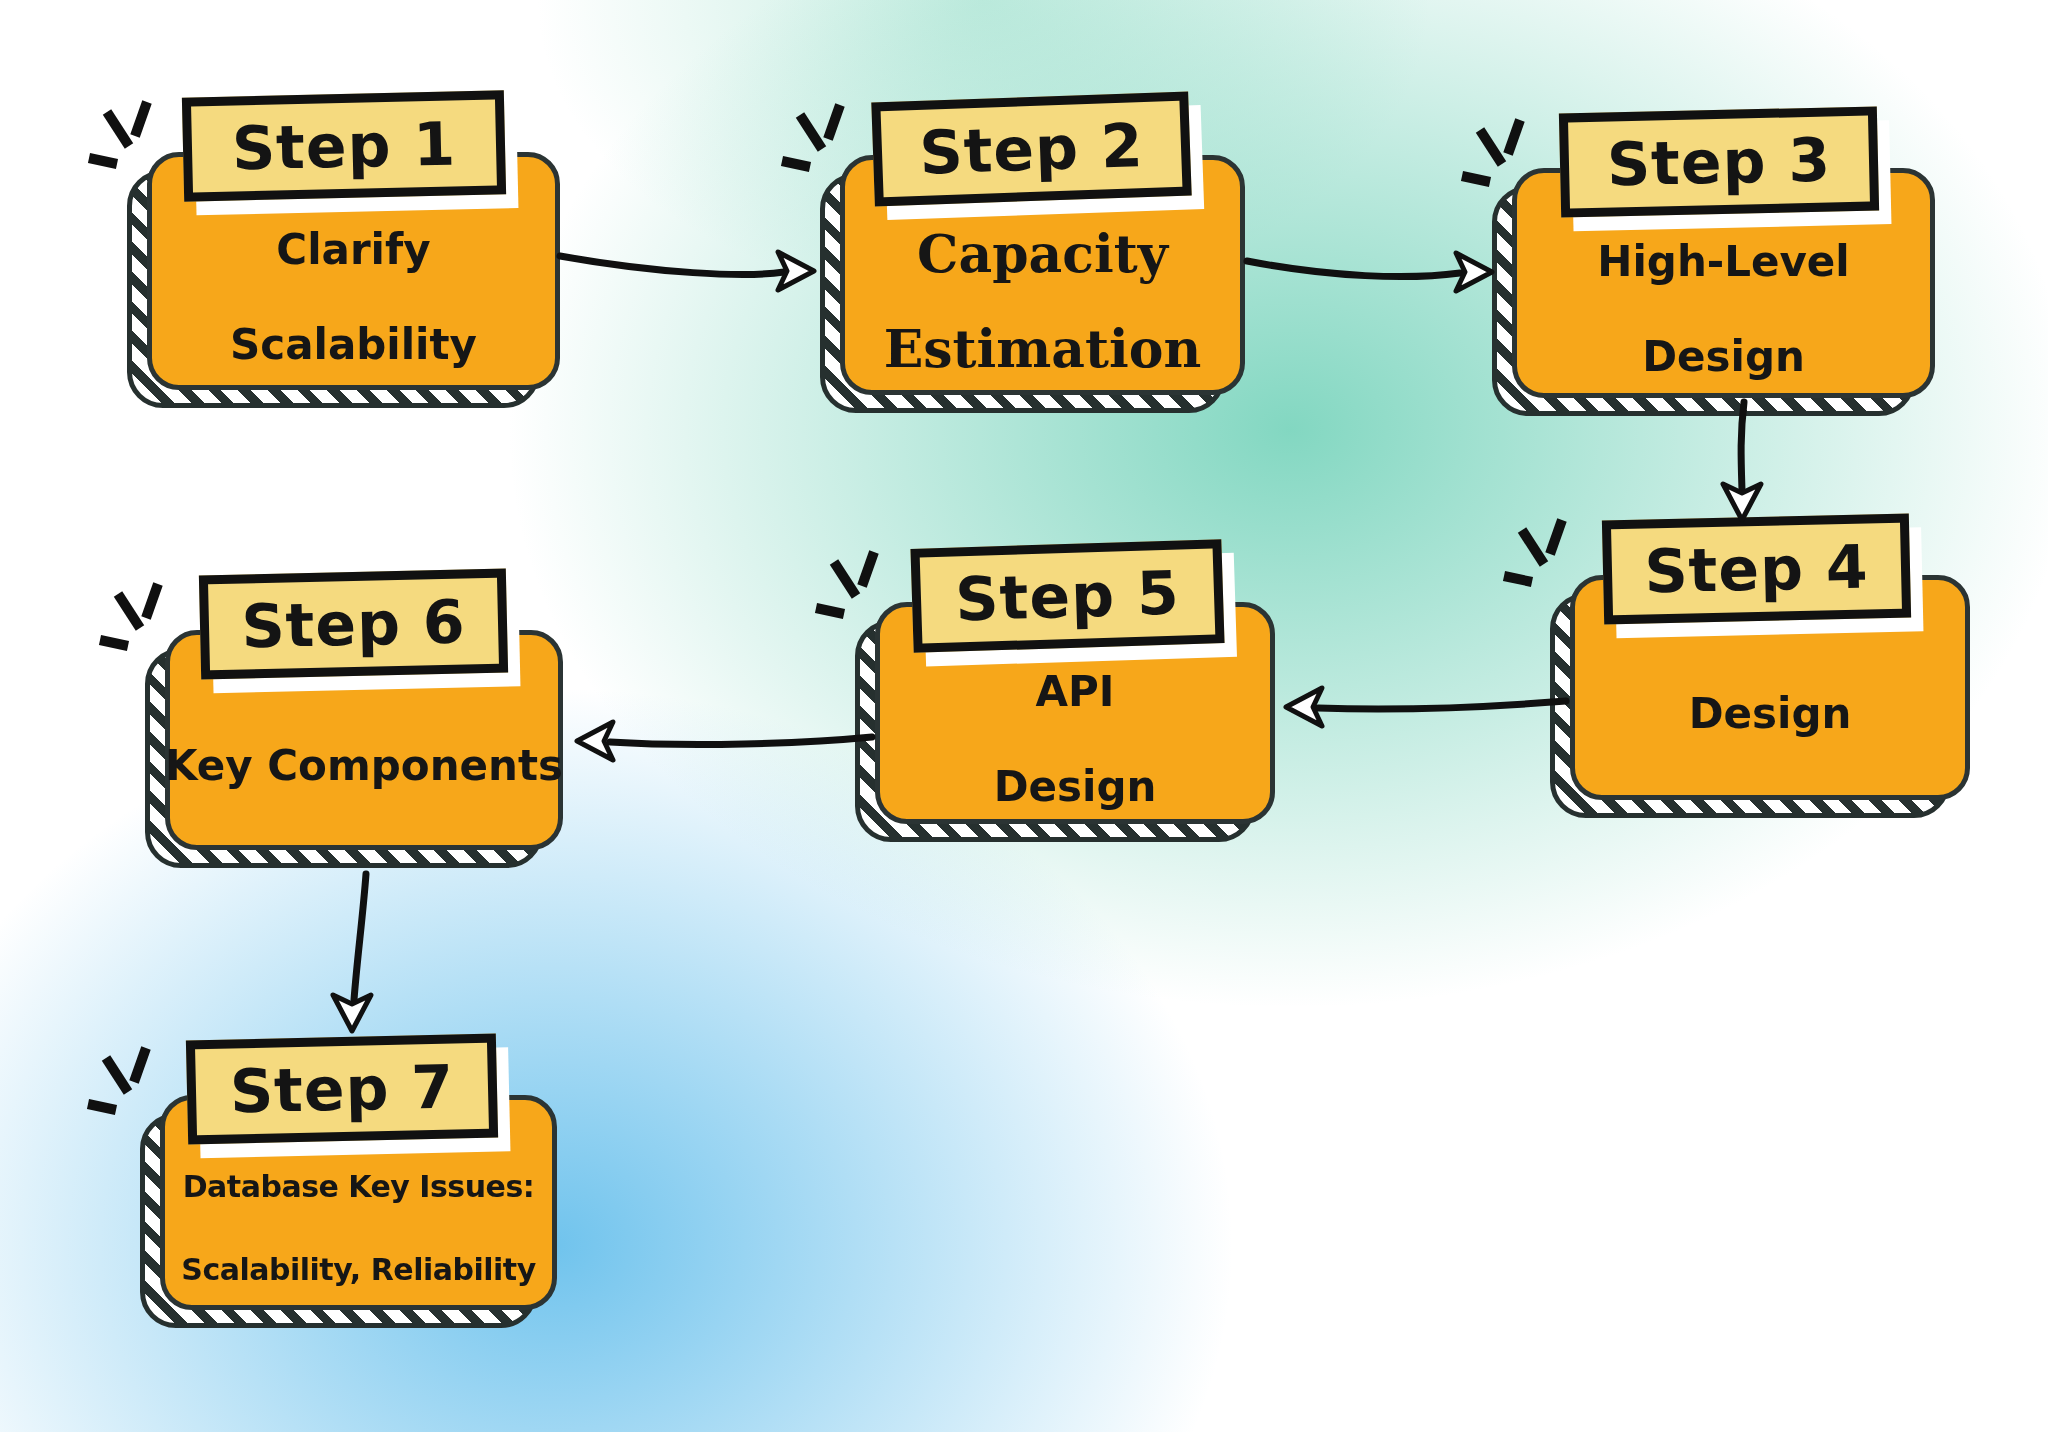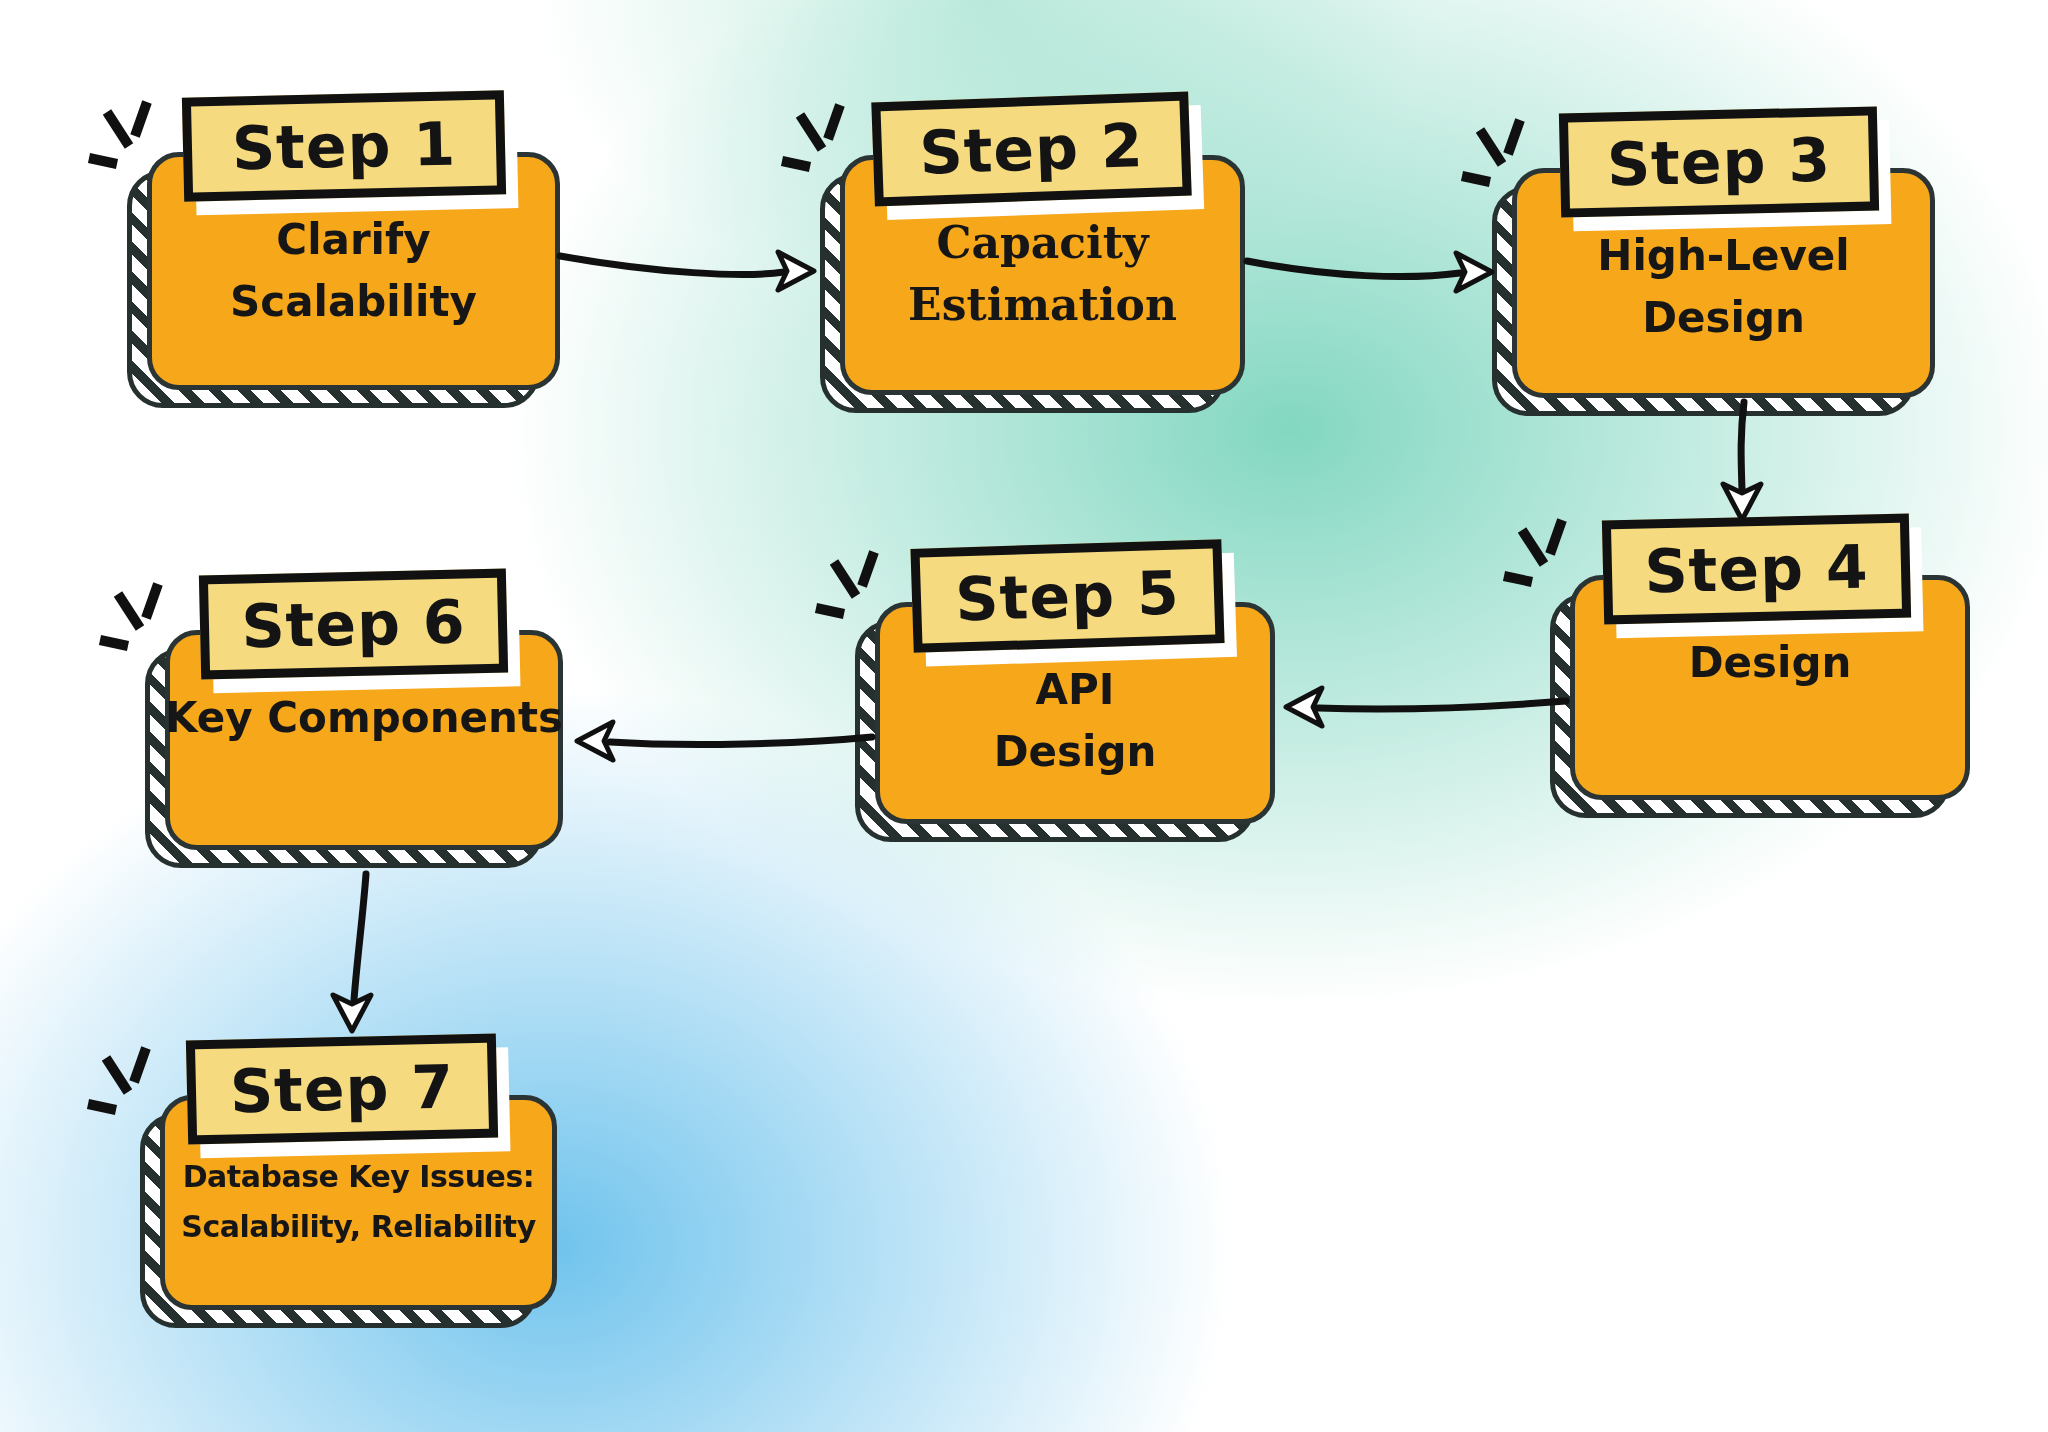--- a/index.html
+++ b/index.html
@@ -22,29 +22,30 @@
     border-radius:36px;
     background:repeating-linear-gradient(45deg,#26302f 0 9px,#ffffff 9px 21px);
     border:5px solid #26302f;
     z-index:0;
   }
   .card{
     position:absolute;inset:0;
     background:#F7A71A;
     border:5px solid #2b3434;
     border-radius:32px;
-    display:flex;flex-direction:column;align-items:center;
+    display:flex;flex-direction:column;justify-content:center;align-items:center;
     padding-top:52px;box-sizing:border-box;
     z-index:1;
+    gap:33px;
   }
   .card .line{
     color:#161616;font-weight:bold;font-size:42px;line-height:62px;
     white-space:nowrap;text-align:center;
   }
-  .serif-body .line{font-family:"DejaVu Serif", serif;font-size:44px;}
+  .serif-body .line{font-family:"DejaVu Serif", serif;font-size:52px;}
   .small-body .line{font-size:30px;line-height:50px;letter-spacing:-0.5px;}
   .tab{
     position:absolute;top:-58px;height:104px;
     background:#F5DA7F;
     border:9px solid #111111;
     box-shadow:12px 14px 0 0 #ffffff;
     transform:rotate(-1.3deg);
     display:flex;align-items:center;justify-content:center;
     box-sizing:border-box;
     z-index:2;

